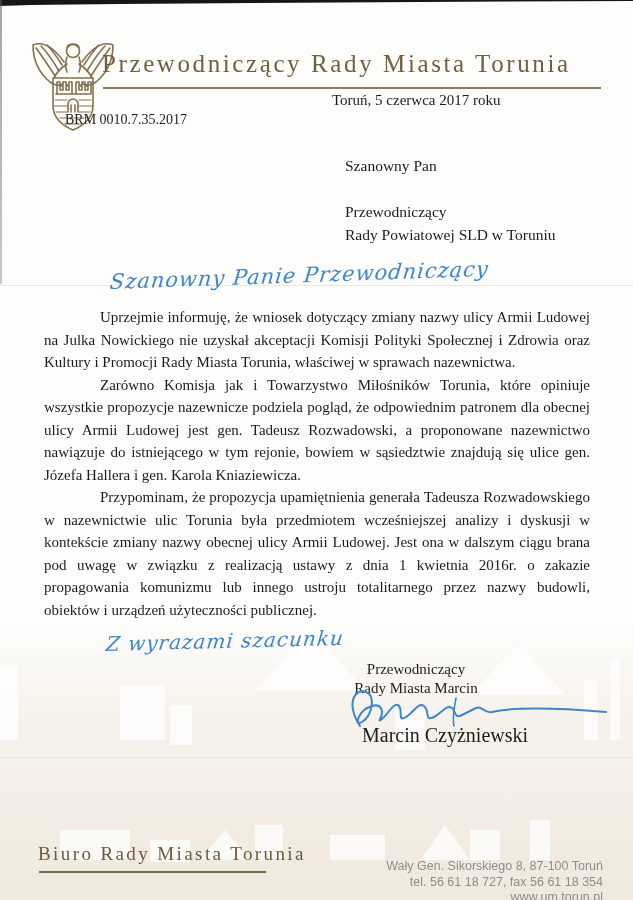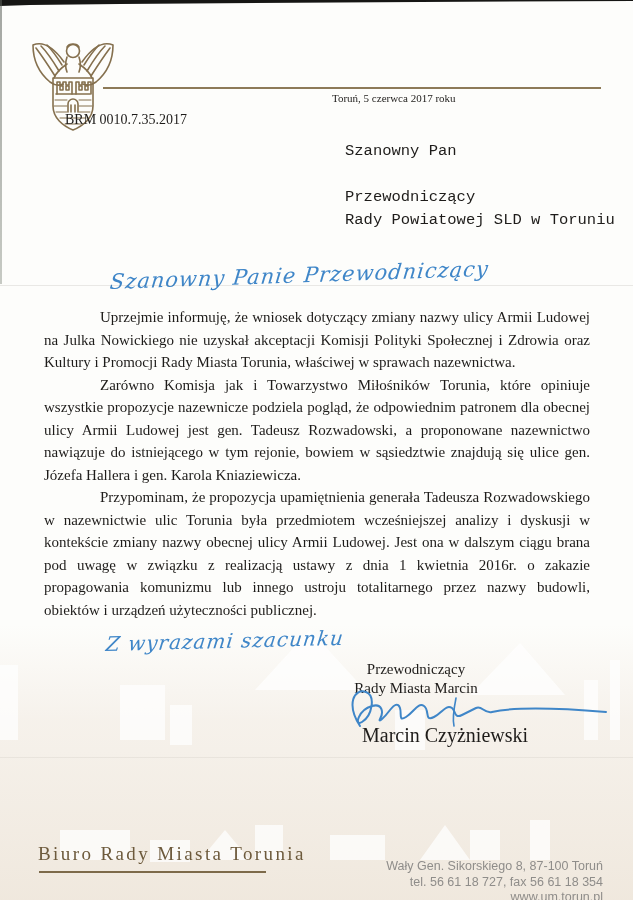--- a/index.html
+++ b/index.html
@@ -14,24 +14,24 @@
   .crease{position:absolute;left:0;width:633px;height:1px;background:rgba(90,85,75,.12);z-index:4;}
   
   .watermark{position:absolute;left:0;bottom:0;width:633px;height:275px;z-index:1;pointer-events:none;}
   
   .crest{position:absolute;left:24px;top:36px;width:100px;height:104px;z-index:2;}
   .title{
     position:absolute;left:102px;top:50px;width:510px;z-index:2;
     font-size:25px;letter-spacing:2.6px;color:#725f40;white-space:nowrap;
   }
   .title-rule{position:absolute;left:103px;top:87px;width:498px;height:2px;background:#8d7a58;z-index:2;}
-  .date-line{position:absolute;left:332px;top:92px;font-size:11px;z-index:2;}
+  .date-line{position:absolute;left:332px;top:92px;font-size:15px;z-index:2;}
   .ref-no{position:absolute;left:65px;top:112px;font-size:14px;z-index:2;}
   
-  .recipient{position:absolute;left:345px;top:140px;font-size:15.5px;line-height:23px;z-index:2;font-family:Liberation Mono, monospace;}
+  .recipient{position:absolute;left:345px;top:154px;font-size:15.5px;line-height:23px;z-index:2;}
   .recipient .gap{height:23px;}
   
   .hand{
     font-family:"DejaVu Serif",serif;font-style:italic;color:#3f86c8;z-index:3;
     transform-origin:left center;white-space:nowrap;
   }
   .hand-greeting{position:absolute;left:110px;top:270px;font-size:21px;letter-spacing:1px;transform:rotate(-2deg) skewX(-8deg);}
   .hand-closing{position:absolute;left:106px;top:632px;font-size:20px;letter-spacing:1px;transform:rotate(-1.5deg) skewX(-8deg);}
   
   .letter-body{position:absolute;left:44px;top:306px;width:546px;z-index:2;
@@ -112,20 +112,21 @@
     <rect x="42" y="50" width="3" height="4"></rect>
     <rect x="55" y="50" width="3" height="4"></rect>
     <rect x="61" y="50" width="3" height="4"></rect>
 
     <path d="M44,76 v-8 a5,5 0 0 1 10,0 v8"></path>
     <path d="M47,69 v7 M51,69 v7"></path>
 
     <path d="M31,64 h12 M55,64 h12 M30,70 h13 M55,70 h13 M32,76 h11 M55,76 h11 M36,82 h26 M41,88 h16" stroke-width="1"></path>
   </svg>
 
+  <div class="title">Przewodniczący Rady Miasta Torunia</div>
   <div class="title-rule"></div>
   <div class="date-line">Toruń, 5 czerwca 2017 roku</div>
   <div class="ref-no">BRM 0010.7.35.2017</div>
 
   <div class="recipient">
     <div>Szanowny Pan</div>
     <div class="gap"></div>
     <div>Przewodniczący</div>
     <div>Rady Powiatowej SLD w Toruniu</div>
   </div>

